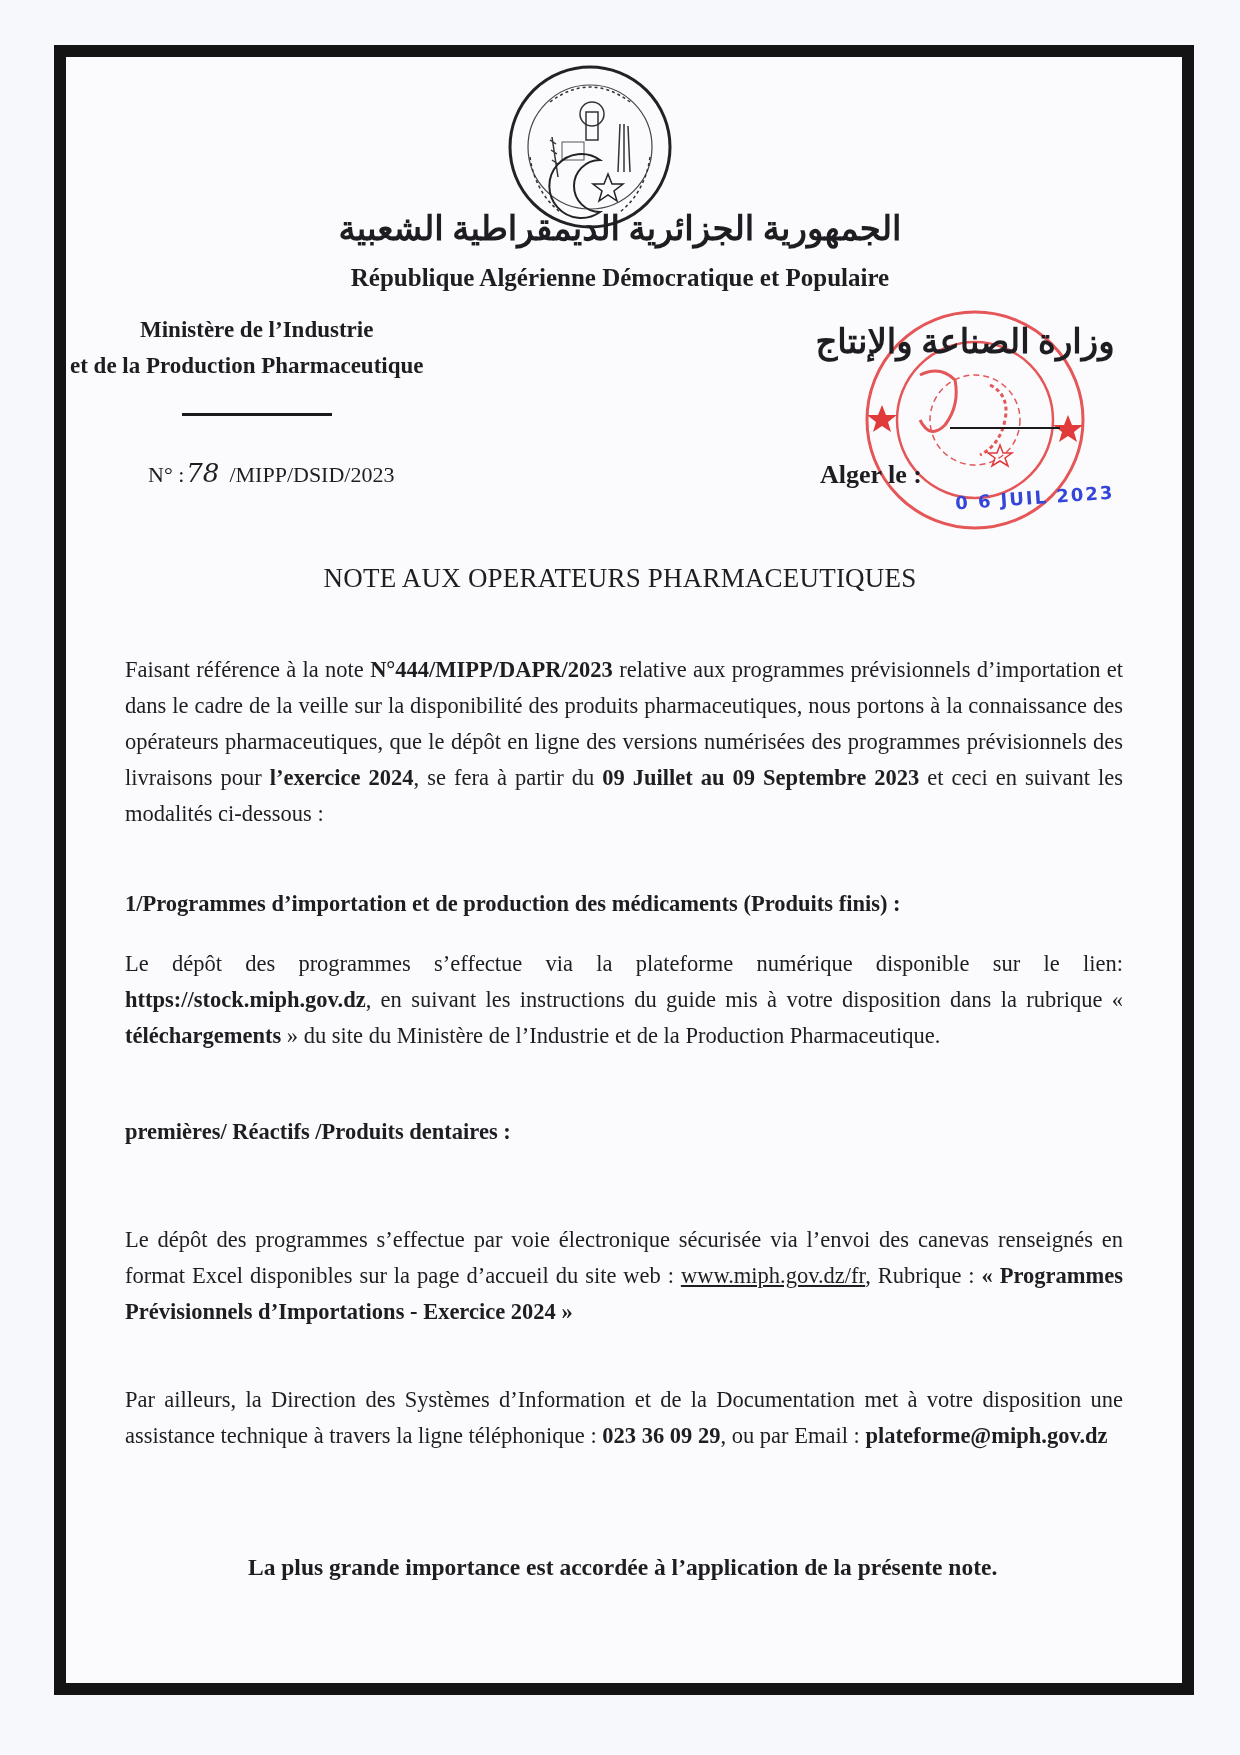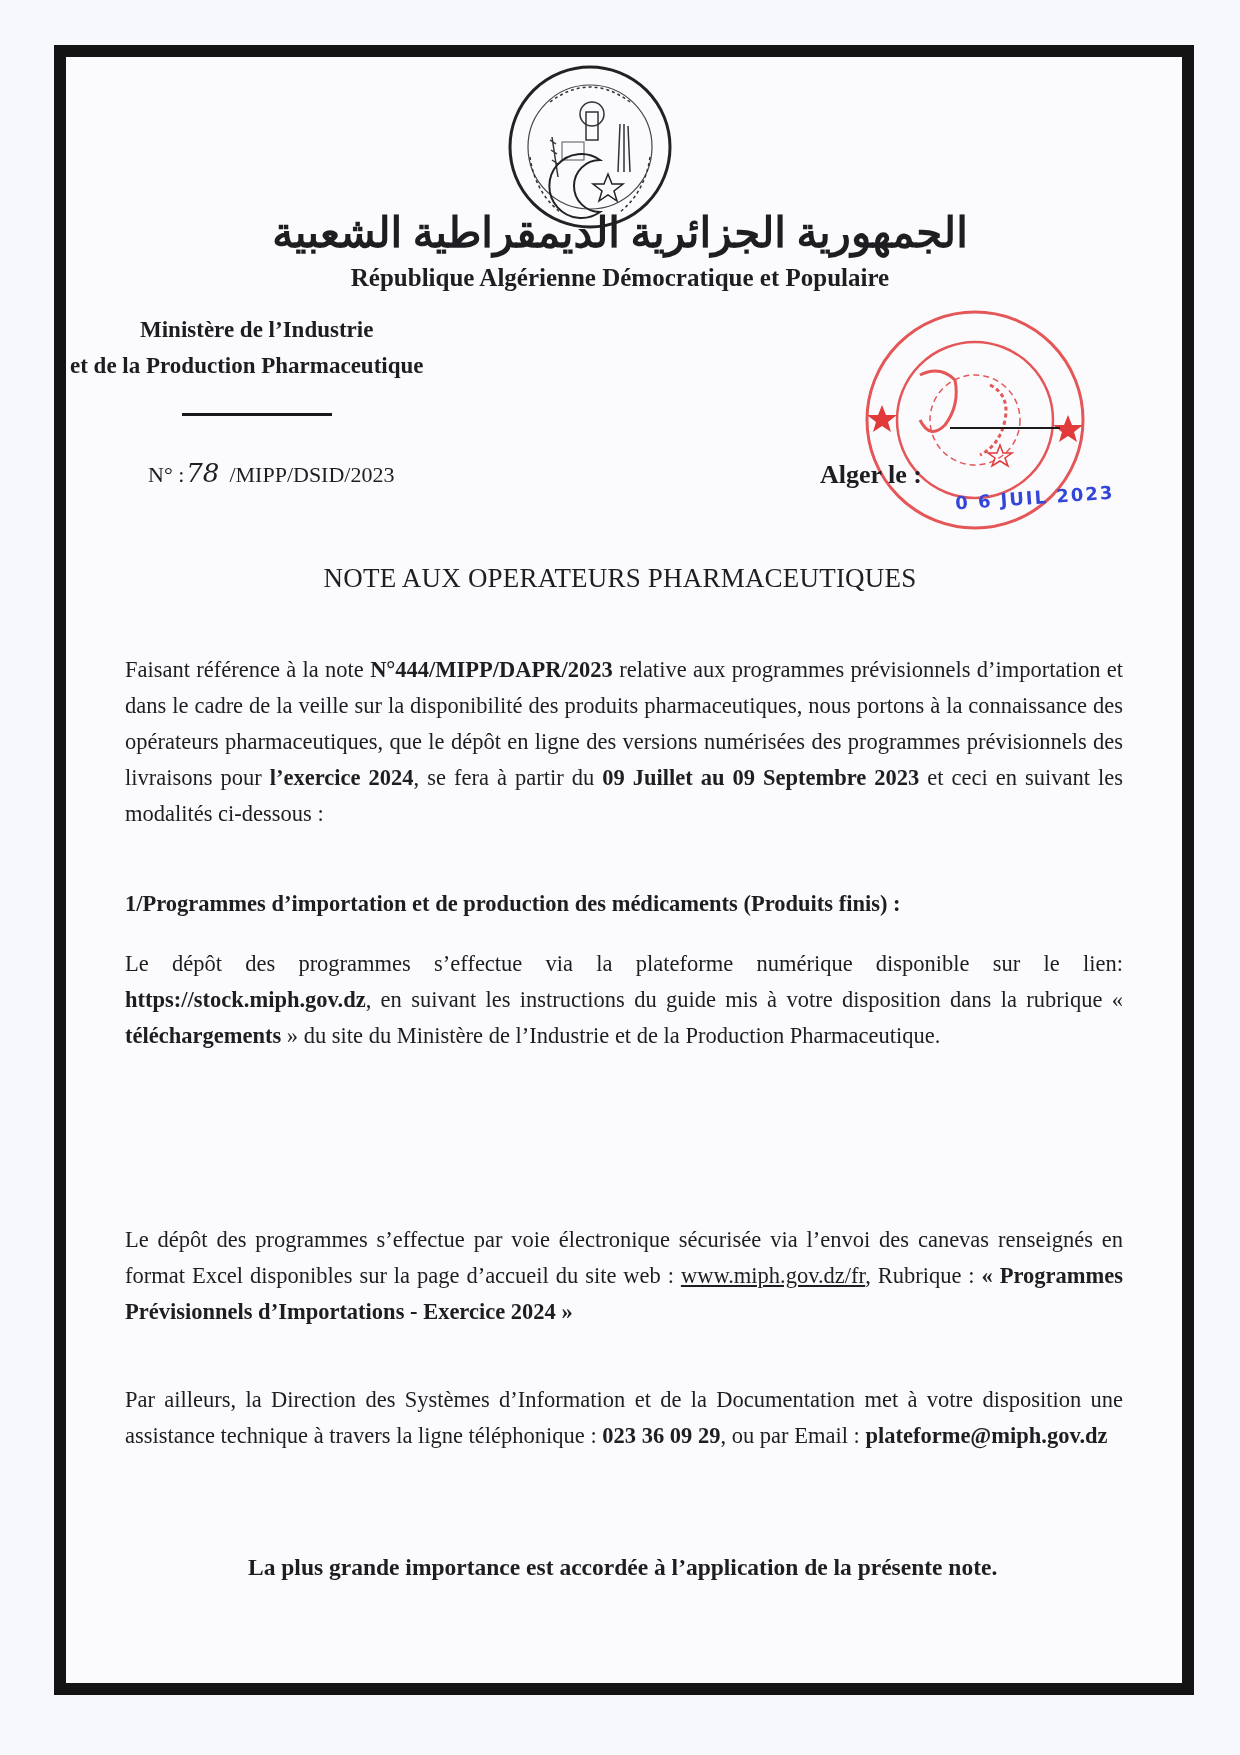--- a/index.html
+++ b/index.html
@@ -10,21 +10,21 @@
     color: #1d1d22;
   }
   .frame {
     position: absolute; left: 54px; top: 45px; width: 1140px; height: 1650px;
     box-sizing: border-box; border: 12px solid #141414; background: #fbfbfe;
   }
   .abs { position: absolute; }
   .emblem { left: 500px; top: 62px; width: 180px; height: 170px; }
   .arabic-title {
     left: 0; width: 1240px; top: 208px; text-align: center;
-    font-size: 42px; font-weight: bold; direction: rtl; letter-spacing: 0.5px;
+    font-size: 34px; font-weight: bold; direction: rtl; letter-spacing: 0.5px;
   }
   .fr-title {
     left: 0; width: 1240px; top: 264px; text-align: center;
     font-size: 25px; font-weight: bold;
   }
   .ministry-fr { font-size: 23px; font-weight: bold; line-height: 36px; }
   .ministry-fr .l1 { position: absolute; left: 140px; top: 312px; white-space: nowrap; }
   .ministry-fr .l2 { position: absolute; left: 70px; top: 348px; white-space: nowrap; }
   .sep-left { left: 182px; top: 413px; width: 150px; height: 3px; background: #1a1a1a; }
   .ref { left: 148px; top: 458px; font-size: 22px; white-space: nowrap; }
@@ -103,33 +103,34 @@
     <path d="M130 80 Q150 90 145 115 Q140 140 120 150" stroke-width="3" stroke-dasharray="4 3"></path>
   </g>
   <g fill="#e03a3a">
     <polygon points="22,100 26,110 37,110 28,117 31,127 22,121 13,127 16,117 7,110 18,110"></polygon>
     <polygon points="208,110 212,120 223,120 214,127 217,137 208,131 199,137 202,127 193,120 204,120"></polygon>
   </g>
   <polygon points="140,140 143,148 152,148 145,153 148,161 140,156 132,161 135,153 128,148 137,148" fill="none" stroke="#e03a3a" stroke-width="1.5"></polygon>
 </svg>
 
 <div class="abs ministry-ar">
+  <div>وزارة الصناعة والإنتاج</div>
 </div>
 <div class="abs sep-right"></div>
 
 <div class="abs alger">Alger le :</div>
 <div class="abs date-stamp">0 6 JUIL 2023</div>
 
 <div class="abs note-title">NOTE AUX OPERATEURS PHARMACEUTIQUES</div>
 
 <div class="abs body-block p1"><span>Faisant référence à la note </span><b>N°444/MIPP/DAPR/2023</b><span> relative aux programmes prévisionnels d’importation et dans le cadre de la veille sur la disponibilité des produits pharmaceutiques, nous portons à la connaissance des opérateurs pharmaceutiques, que le dépôt en ligne des versions numérisées des programmes prévisionnels des livraisons pour </span><b>l’exercice 2024</b><span>, se fera à partir du </span><b>09 Juillet au 09 Septembre 2023</b><span> et ceci en suivant les modalités ci-dessous :</span></div>
 
 <div class="abs body-block h1">1/Programmes d’importation et de production des médicaments (Produits finis) :</div>
 
 <div class="abs body-block p2"><span>Le dépôt des programmes s’effectue via la plateforme numérique disponible sur le lien: </span><b>https://stock.miph.gov.dz</b><span>, en suivant les instructions du guide mis à votre disposition dans la rubrique « </span><b>téléchargements</b><span> » du site du Ministère de l’Industrie et de la Production Pharmaceutique.</span></div>
 
-<div class="abs body-block h2"></div>
+<div class="abs body-block h2"><span>premières/ Réactifs /Produits dentaires :</span></div>
 
 <div class="abs body-block p3"><span>Le dépôt des programmes s’effectue par voie électronique sécurisée via l’envoi des canevas renseignés en format Excel disponibles sur la page d’accueil du site web : </span><span class="link">www.miph.gov.dz/fr</span><span>,  Rubrique : </span><b>« Programmes Prévisionnels d’Importations - Exercice 2024 »</b></div>
 
 <div class="abs body-block p4"><span>Par ailleurs, la Direction des Systèmes d’Information et de la Documentation met à votre disposition une assistance technique à travers la ligne téléphonique : </span><b>023 36 09 29</b><span>, ou par Email : </span><b>plateforme@miph.gov.dz</b></div>
 
 <div class="abs closing">La plus grande importance est accordée à l’application de la présente note.</div>
 
 </body></html>

